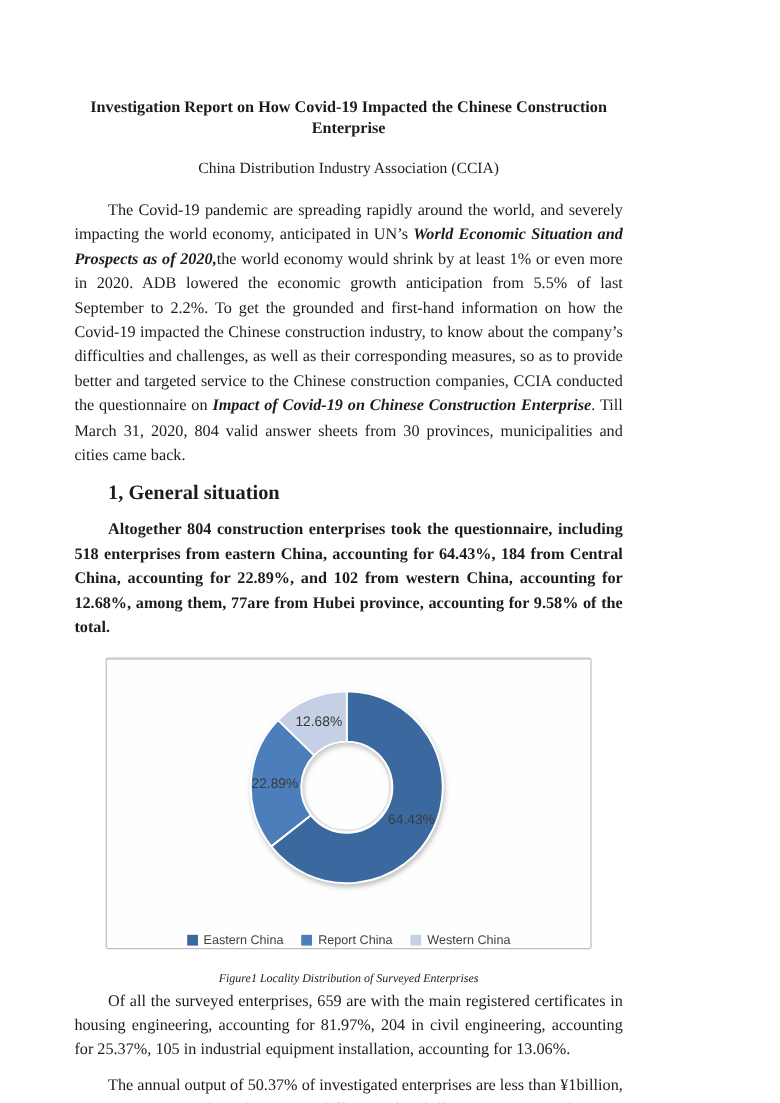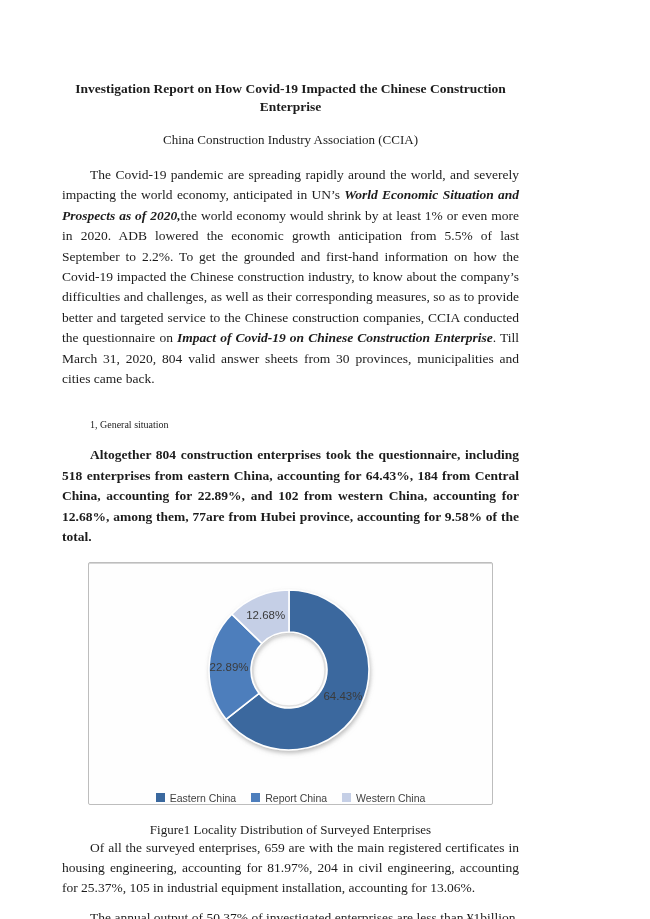--- a/index.html
+++ b/index.html
@@ -34,23 +34,23 @@
     line-height: 20.4px;
     text-align: justify;
     text-indent: 28px;
   }
   .p1 { margin-top: 17px; }
   .p2 { margin-top: 12px; font-weight: bold; }
   .p3 { margin-top: 0; }
   .p4 { margin-top: 9px; }
   .bi { font-weight: bold; font-style: italic; }
   .section-heading {
-    margin: 27px 0 0 28px;
-    font-size: 10px;
-    font-weight: normal;
+    margin: 13px 0 0 28px;
+    font-size: 17px;
+    font-weight: bold;
     line-height: 17px;
   }
   .chart-frame {
     position: relative;
     margin: 14px 0 0 26px;
     width: 405px;
     height: 243px;
     box-sizing: border-box;
     border: 1px solid #bdbdbd;
     border-radius: 2px;
@@ -73,32 +73,33 @@
   }
   .legend-item { display: flex; align-items: center; }
   .legend-swatch {
     width: 9px; height: 9px;
     display: inline-block;
     margin-right: 5px;
   }
   .figure-caption {
     margin: 17px 0 0 0;
     text-align: center;
-    font-size: 13px;
+    font-style: italic;
+    font-size: 10px;
     line-height: 16px;
   }
 </style>
 </head>
 <body>
 
 <div class="page">
 
   <h1 class="doc-title">Investigation Report on How Covid-19 Impacted the Chinese Construction Enterprise</h1>
 
-  <div class="doc-subtitle">China Construction Industry Association (CCIA)</div>
+  <div class="doc-subtitle">China Distribution Industry Association (CCIA)</div>
 
   <p class="body-p p1"><span>The Covid-19 pandemic are spreading rapidly around the world, and severely impacting the world economy, anticipated in UN’s </span><span class="bi">World Economic Situation and Prospects as of 2020,</span><span>the world economy would shrink by at least 1% or even more in 2020. ADB lowered the economic growth anticipation from 5.5% of last September to 2.2%. To get the grounded and first-hand information on how the Covid-19 impacted the Chinese construction industry, to know about the company’s difficulties and challenges, as well as their corresponding measures, so as to provide better and targeted service to the Chinese construction companies, CCIA conducted the questionnaire on </span><span class="bi">Impact of Covid-19 on Chinese Construction Enterprise</span><span>. Till March 31, 2020, 804 valid answer sheets from 30 provinces, municipalities and cities came back.</span></p>
 
   <div class="section-heading">1, General situation</div>
 
   <p class="body-p p2">Altogether 804 construction enterprises took the questionnaire, including 518 enterprises from eastern China, accounting for 64.43%, 184 from Central China, accounting for 22.89%, and 102 from western China, accounting for 12.68%, among them, 77are from Hubei province, accounting for 9.58% of the total.</p>
 
   <div class="chart-frame">
     <svg class="donut-svg" id="donut-svg" width="403" height="241" viewBox="0 0 403 241">
         <defs>

